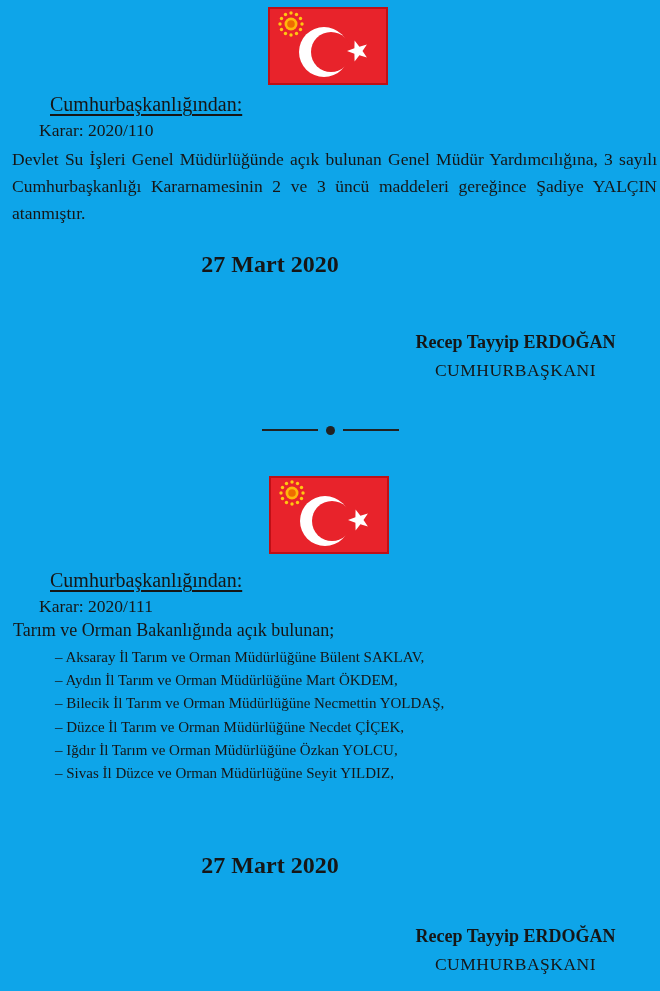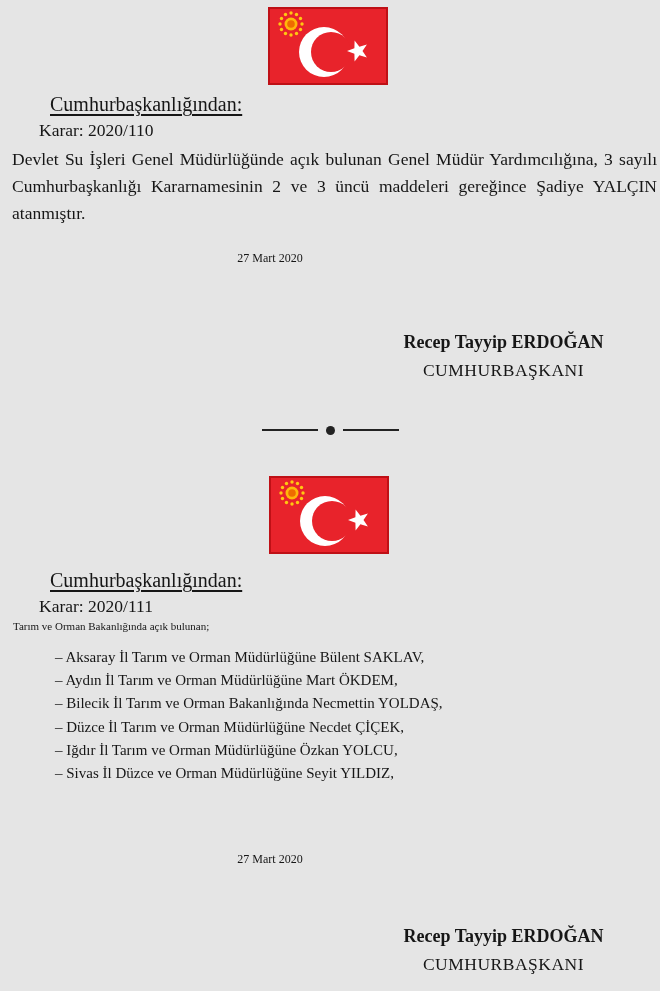--- a/index.html
+++ b/index.html
@@ -1,19 +1,19 @@
 <!DOCTYPE html>
 <html lang="tr"><head>
 <meta charset="utf-8">
 <style>
   html,body { margin:0; padding:0; background:#ffffff; }
   .page {
     position:relative;
     width:660px; height:991px;
-    background:#e5e5e5;
+    background:#0ea5e9;
     color:#161616;
     font-family:"Liberation Serif","DejaVu Serif",serif;
     overflow:hidden;
   }
   .flag { position:absolute; width:120px; height:78px; display:block; }
   .flag-1 { left:268px; top:7px; }
   .flag-2 { left:269px; top:476px; }
 
   .heading {
     position:absolute; left:50px;
@@ -34,44 +34,44 @@
 
   .body-par {
     position:absolute; left:12px; width:645px;
     font-size:17.5px; line-height:27px;
     text-align:justify;
   }
   .body-1 { top:146px; }
 
   .intro {
     position:absolute; left:13px; top:620px;
-    font-size:11px;
+    font-size:18px;
     text-align:right;
   }
 
   .appointments {
     position:absolute; left:55px; top:646px; width:600px;
     font-size:15px; line-height:23.2px;
   }
   .appointments .list-item { white-space:nowrap; }
 
   .closing {
     position:absolute; left:9px; top:808px; width:645px;
     font-size:17.5px;
   }
 
   .date {
     position:absolute; left:0; width:540px;
-    text-align:center; font-size:12px;
+    text-align:center; font-size:24px;font-weight:bold;
   }
   .date-1 { top:251px; }
   .date-2 { top:852px; }
 
   .signature {
-    position:absolute; left:376px; width:255px;
+    position:absolute; left:388px; width:255px;
     text-align:center;
   }
   .signature-1 { top:332px; }
   .signature-2 { top:926px; }
   .sig-name { font-size:18px; font-weight:bold; }
   .sig-title { font-size:17.5px; margin-top:7px; letter-spacing:0.5px; }
 
   .divider {
     position:absolute; left:260px; top:424px; width:140px; height:12px;
     display:flex; align-items:center; justify-content:center; gap:8px;
@@ -151,21 +151,21 @@
 
   <div class="heading heading-2">Cumhurbaşkanlığından:</div>
 
   <div class="karar karar-2">Karar: 2020/111</div>
 
   <div class="intro">Tarım ve Orman Bakanlığında açık bulunan;</div>
 
   <div class="appointments">
     <div class="list-item">– Aksaray İl Tarım ve Orman Müdürlüğüne Bülent SAKLAV,</div>
     <div class="list-item">– Aydın İl Tarım ve Orman Müdürlüğüne Mart ÖKDEM,</div>
-    <div class="list-item">– Bilecik İl Tarım ve Orman Bakanlığında Necmettin YOLDAŞ,</div>
+    <div class="list-item">– Bilecik İl Tarım ve Orman Müdürlüğüne Necmettin YOLDAŞ,</div>
     <div class="list-item">– Düzce İl Tarım ve Orman Müdürlüğüne Necdet ÇİÇEK,</div>
     <div class="list-item">– Iğdır İl Tarım ve Orman Müdürlüğüne Özkan YOLCU,</div>
     <div class="list-item">– Sivas İl Düzce ve Orman Müdürlüğüne Seyit YILDIZ,</div>
   </div>
 
 
   <div class="date date-2">27 Mart 2020</div>
 
   <div class="signature signature-2">
     <div class="sig-name">Recep Tayyip ERDOĞAN</div>

